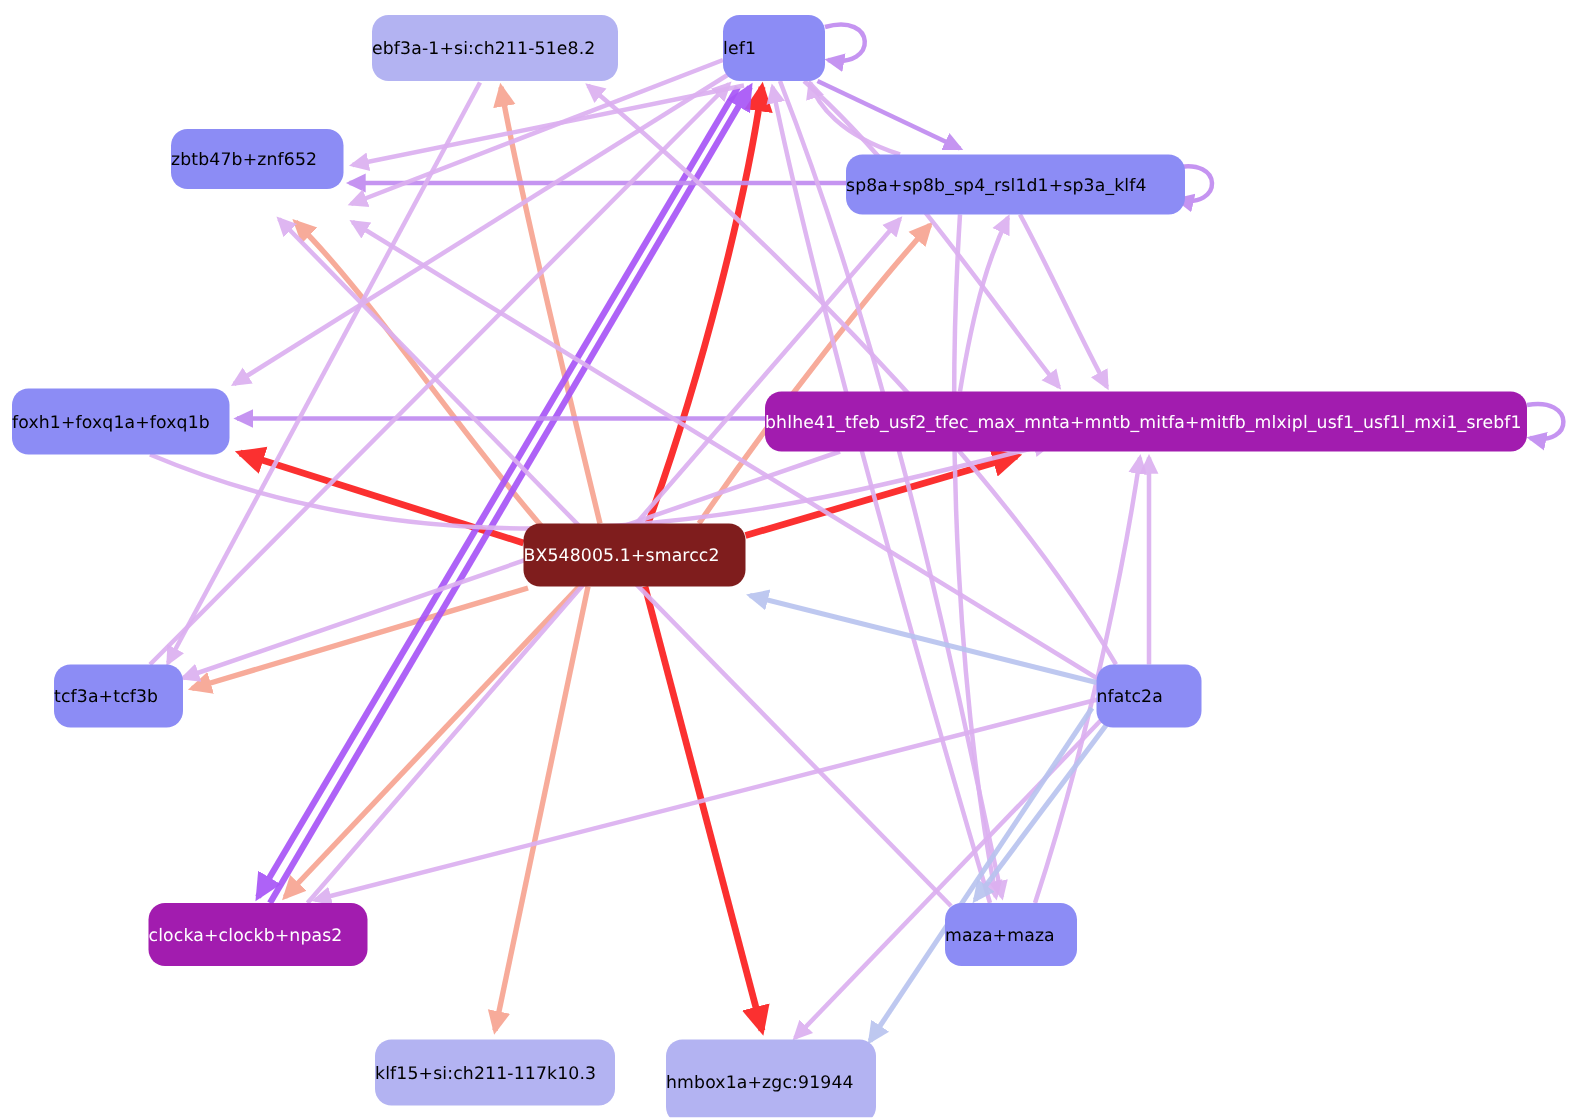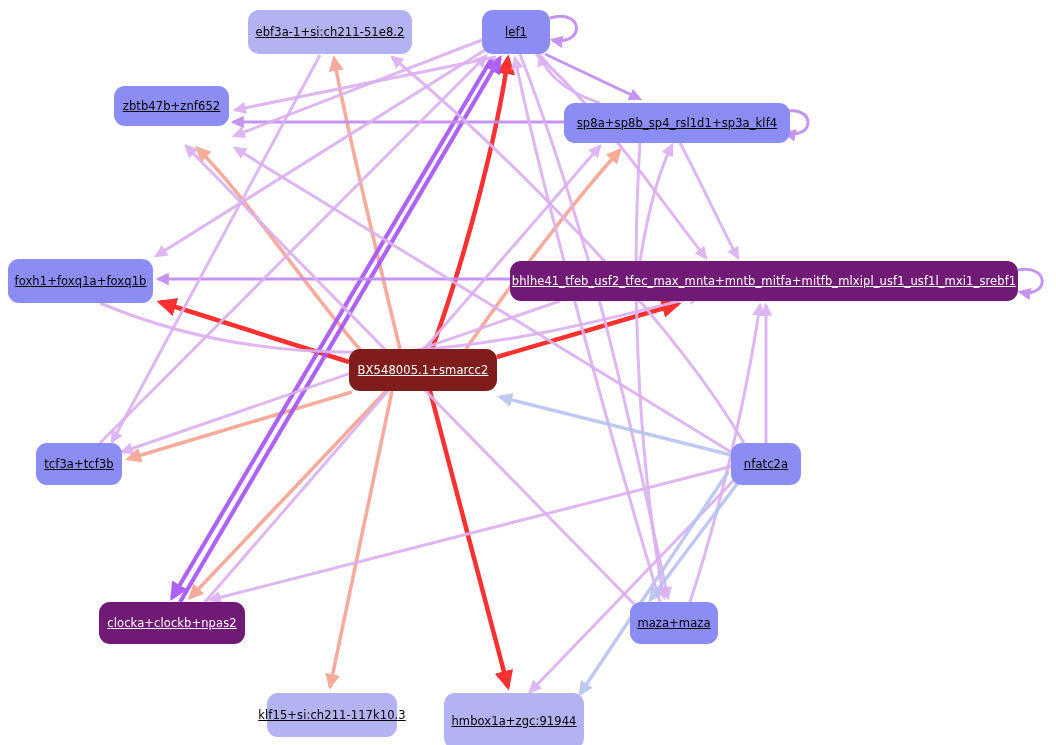--- a/index.html
+++ b/index.html
@@ -1,24 +1,24 @@
 <!DOCTYPE html>
 <html><head>
 <meta charset="utf-8">
 <style>
   html,body{margin:0;padding:0;background:#ffffff;}
   body{font-family:"DejaVu Sans","Liberation Sans",sans-serif;}
   #canvas{position:relative;width:1056px;height:745px;background:#ffffff;overflow:hidden;}
   #edge-layer{position:absolute;left:0;top:0;width:1056px;height:745px;}
   .node{position:absolute;box-sizing:border-box;display:flex;align-items:center;
-        justify-content:center;border-radius:11px;text-align:center;
-        font-size:11.5px;line-height:1.1;white-space:nowrap;letter-spacing:.1px;text-decoration:underline;}
+        justify-content:flex-start;border-radius:11px;text-align:center;
+        font-size:11.5px;line-height:1.1;white-space:nowrap;letter-spacing:.1px;}
   .node.lv1{background:#b3b3f2;color:#000000;}
   .node.lv2{background:#8c8cf5;color:#000000;}
-  .node.lv3{background:#701a75;color:#ffffff;}
+  .node.lv3{background:#a21caf;color:#ffffff;}
   .node.src{background:#7f1d1d;color:#ffffff;}
 </style>
 </head>
 <body>
 
 <div id="canvas">
 
   <svg id="edge-layer" viewBox="0 0 1056 745" xmlns="http://www.w3.org/2000/svg">
     <defs>
       <marker id="ah-red" markerWidth="5" markerHeight="5" refX="3.6" refY="2.5" orient="auto" markerUnits="strokeWidth">
@@ -114,20 +114,20 @@
       </div>
       <div class="node lv2" style="left: 731px; top: 443px; width: 70px; height: 42px;">
         <span>nfatc2a</span>
       </div>
       <div class="node lv3" style="left: 99px; top: 602px; width: 146px; height: 42px;">
         <span>clocka+clockb+npas2</span>
       </div>
       <div class="node lv2" style="left: 630px; top: 602px; width: 88px; height: 42px;">
         <span>maza+maza</span>
       </div>
-      <div class="node lv1" style="left: 267px; top: 693px; width: 130px; height: 44px;">
+      <div class="node lv1" style="left: 250px; top: 693px; width: 160px; height: 44px;">
         <span>klf15+si:ch211-117k10.3</span>
       </div>
       <div class="node lv1" style="left: 444px; top: 693px; width: 140px; height: 56px;">
         <span>hmbox1a+zgc:91944</span>
       </div>
     </div>
 </div>
 
 </body></html>

